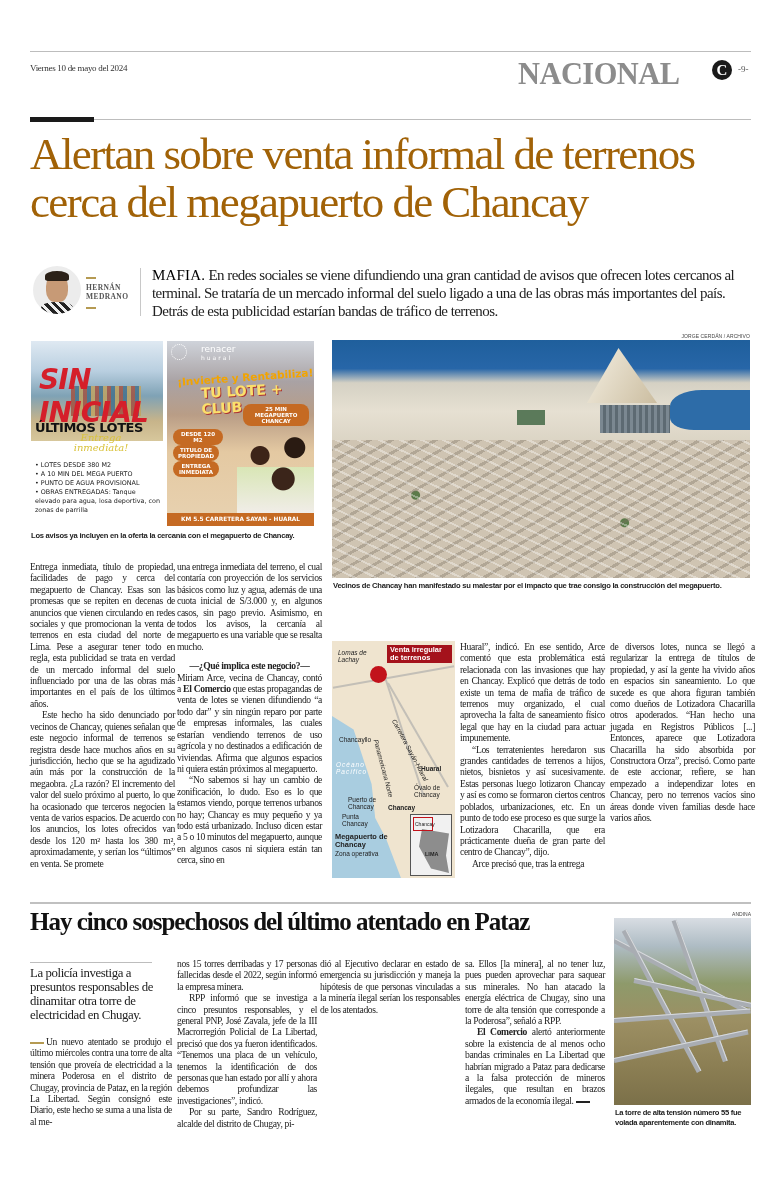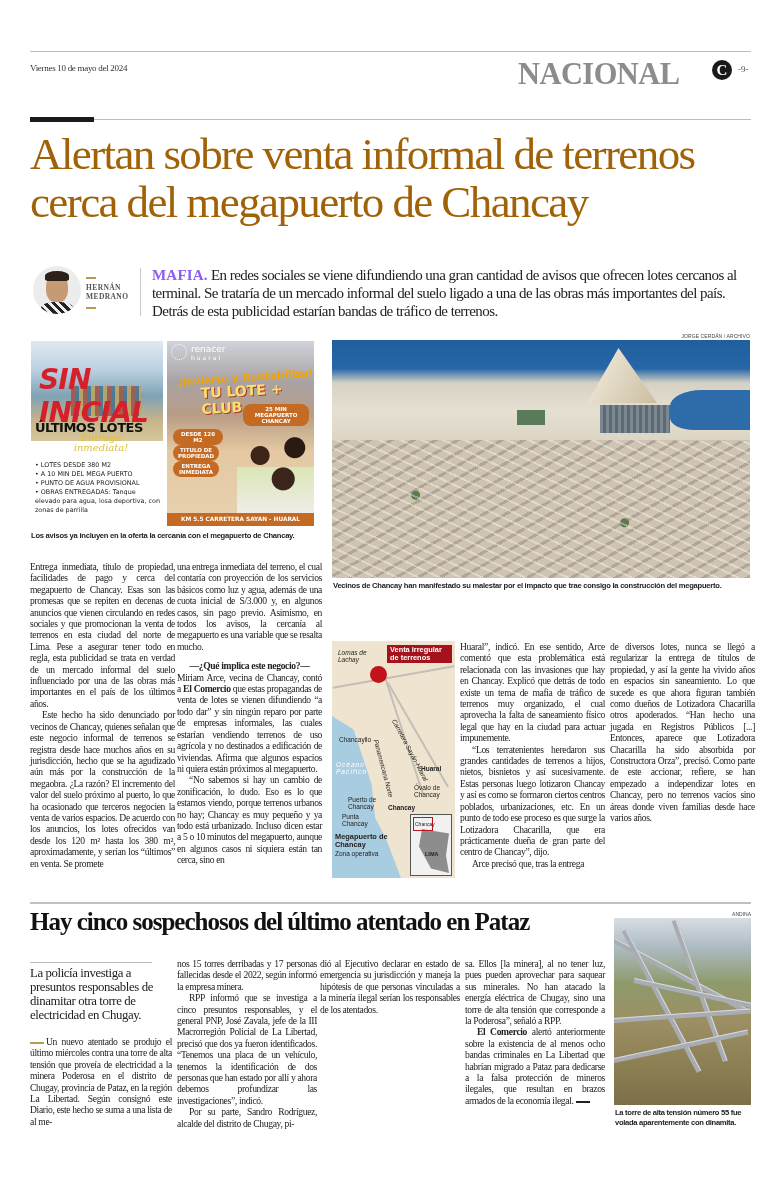--- a/index.html
+++ b/index.html
@@ -21,35 +21,35 @@
   
   .avatar { left: 33px; top: 266px; width: 48px; height: 48px; border-radius: 50%; background: #ececec; overflow: hidden; }
   .avatar .face { position: absolute; left: 13px; top: 8px; width: 22px; height: 28px; border-radius: 45% 45% 40% 40%; background: #c79a76; }
   .avatar .hair { position: absolute; left: 12px; top: 5px; width: 24px; height: 10px; border-radius: 50% 50% 20% 20%; background: #2b2118; }
   .avatar .shirt { position: absolute; left: 8px; top: 36px; width: 32px; height: 16px; border-radius: 40% 40% 0 0; background: repeating-linear-gradient(45deg, #222 0 3px, #eee 3px 6px); }
   .by-rule1 { left: 86px; top: 277px; width: 10px; height: 2px; background: #b59a52; }
   .by-rule2 { left: 86px; top: 307px; width: 10px; height: 2px; background: #b59a52; }
   .byname { left: 86px; top: 283px; font-size: 7.5px; line-height: 9px; font-weight: bold; letter-spacing: 0.4px; color: #555; }
   .by-divider { left: 140px; top: 268px; width: 1px; height: 48px; background: #c8c8c8; }
   .deck { left: 152px; top: 266px; width: 605px; font-size: 15px; line-height: 18px; letter-spacing: -0.55px; color: #222; }
-  .deck .kicker { color: #8b5cf6; font-weight: bold; letter-spacing: 0.2px; }
+  .deck .kicker { color: #000000; font-weight: normal; letter-spacing: 0.2px; }
 
   
   .ads { left: 31px; top: 341px; width: 283px; height: 185px; }
   .ad1 { position: absolute; left: 0; top: 0; width: 132px; height: 185px; background: #fff; overflow: hidden; }
   .ad1 .sky { position: absolute; left: 0; top: 0; width: 132px; height: 100px; background: linear-gradient(180deg, #dfe9f2 0%, #b9cfe0 30%, #7fa2b5 55%, #c7b48a 80%, #d7c79c 100%); }
   .ad1 .cont { position: absolute; left: 40px; top: 45px; width: 70px; height: 30px; background: repeating-linear-gradient(90deg, #a34d3a 0 4px, #3f6e8a 4px 8px, #c2a35c 8px 12px); opacity: .8; }
   .ad1 .t1 { position: absolute; left: 2px; top: 2px; font-family: "DejaVu Sans", sans-serif; font-style: italic; font-weight: bold; font-size: 19px; color: #8fb1d6; letter-spacing: -0.5px; }
   .ad1 .t2 { position: absolute; left: 8px; top: 22px; font-family: "DejaVu Sans", sans-serif; font-style: italic; font-weight: bold; font-size: 28px; color: #d51f2a; letter-spacing: -0.8px; }
   .ad1 .t3 { position: absolute; left: 4px; top: 79px; font-family: "DejaVu Sans", sans-serif; font-weight: bold; font-size: 13px; color: #111; letter-spacing: -0.5px; }
   .ad1 .t4 { position: absolute; left: 40px; top: 92px; font-family: "DejaVu Serif", serif; font-style: italic; font-size: 10px; line-height: 10px; color: #d9c23a; text-align: center; width: 60px; }
   .ad1 ul { position: absolute; left: 4px; top: 120px; width: 126px; list-style: none; font-family: "DejaVu Sans", sans-serif; font-size: 6.4px; line-height: 9px; color: #222; }
   .ad1 li::before { content: "• "; }
   .ad2 { position: absolute; left: 136px; top: 0; width: 147px; height: 185px; overflow: hidden; background: linear-gradient(180deg, #cfd3da 0%, #a9a2a4 22%, #b99d86 40%, #e4c9a2 60%, #e8d2b1 100%); }
-  .ad2 .brand { position: absolute; left: 24px; top: 4px; font-family: "DejaVu Sans", sans-serif; font-size: 9px; line-height: 8px; color: #fff; }
+  .ad2 .brand { position: absolute; left: 34px; top: 4px; font-family: "DejaVu Sans", sans-serif; font-size: 9px; line-height: 8px; color: #fff; }
   .ad2 .brand small { font-size: 6px; letter-spacing: 2px; }
   .ad2 .flower { position: absolute; left: 4px; top: 3px; width: 16px; height: 16px; border-radius: 50%; border: 1.5px dotted #fff; }
   .ad2 .inv { position: absolute; left: 10px; top: 30px; font-family: "DejaVu Sans", sans-serif; font-weight: bold; font-size: 10.5px; color: #f2a400; transform: rotate(-4deg); }
   .ad2 .club { position: absolute; left: 34px; top: 41px; font-family: "DejaVu Sans", sans-serif; font-weight: bold; font-size: 14px; color: #fbe06b; text-shadow: 1px 1px 0 #a33; transform: rotate(-3deg); }
   .ad2 .pill { position: absolute; background: #c56a23; color: #fff; font-family: "DejaVu Sans", sans-serif; font-weight: bold; font-size: 5.5px; line-height: 6px; text-align: center; border-radius: 8px; padding: 2px 4px; }
   .ad2 .people { position: absolute; left: 70px; top: 95px; width: 77px; height: 78px; background: radial-gradient(circle at 30% 25%, #3d2418 0 9px, transparent 10px), radial-gradient(circle at 75% 15%, #2a1b12 0 10px, transparent 11px), radial-gradient(circle at 60% 55%, #3b251a 0 11px, transparent 12px), linear-gradient(180deg, transparent 40%, #d9e6b6 40%, #f1ede9 100%); }
   .ad2 .foot { position: absolute; left: 0; top: 172px; width: 147px; height: 13px; background: #c56a23; color: #fff; font-family: "DejaVu Sans", sans-serif; font-weight: bold; font-size: 5.8px; line-height: 13px; text-align: center; }
   .ads-caption { left: 31px; top: 531px; font-family: "Liberation Sans", sans-serif; font-weight: bold; font-size: 7.6px; letter-spacing: -0.25px; color: #222; }
 
   

